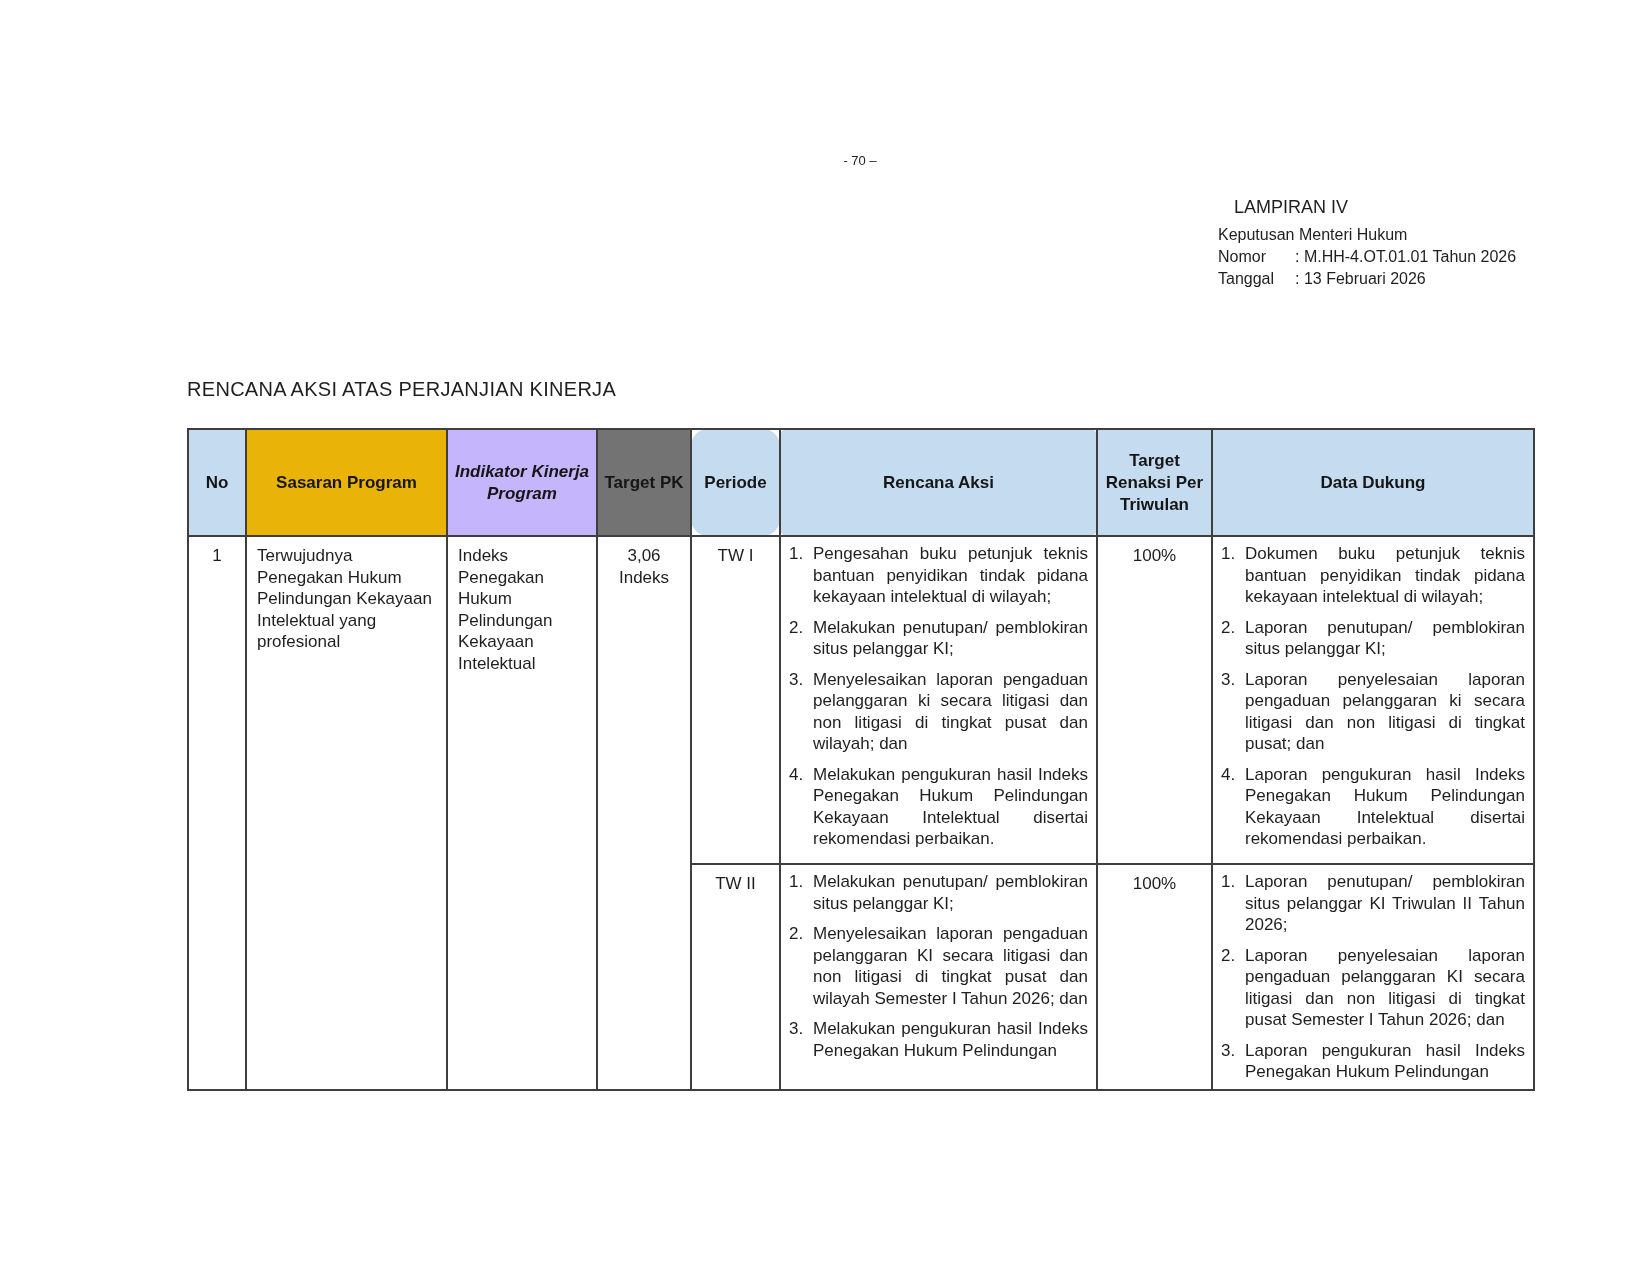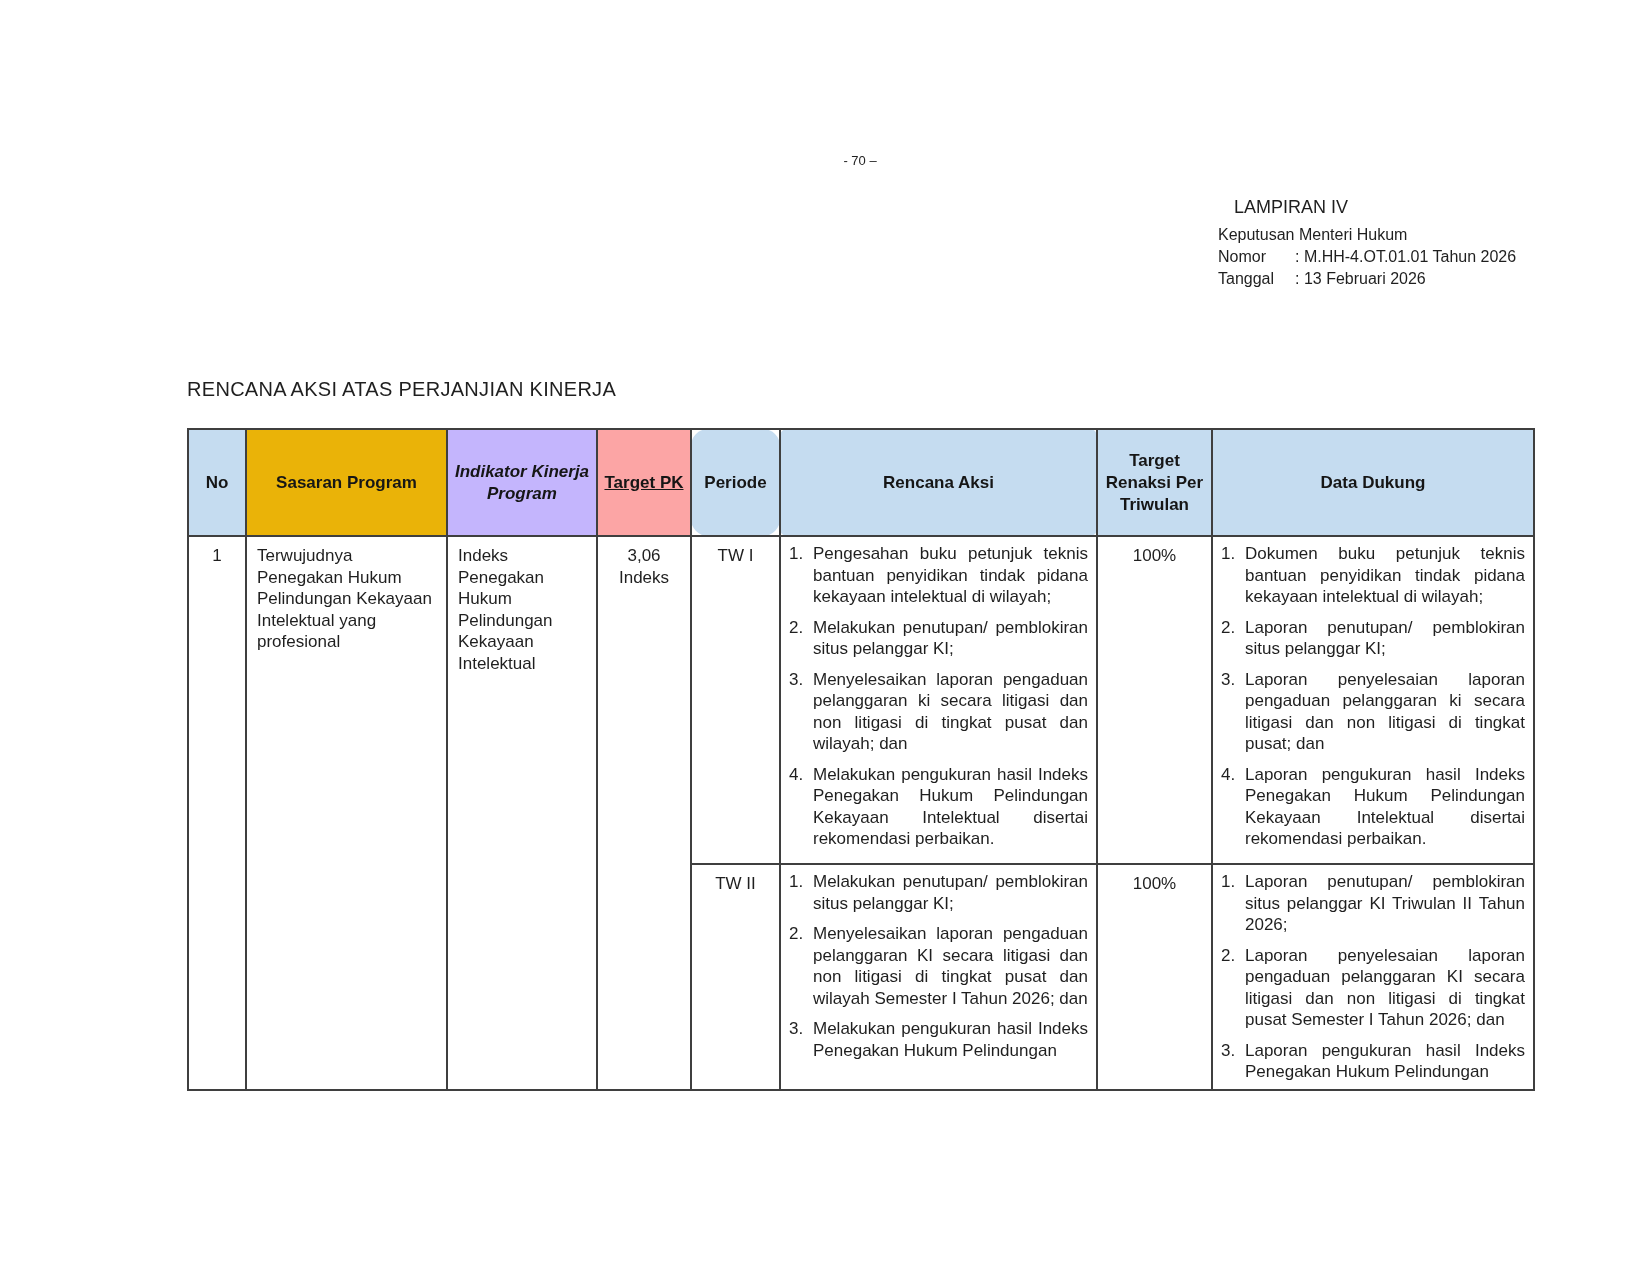--- a/index.html
+++ b/index.html
@@ -104,21 +104,21 @@
       <col style="width:89px">
         <col style="width:317px">
         <col style="width:115px">
         <col style="width:322px">
     </colgroup>
     <thead>
       <tr>
         <th style="background-color: rgb(197, 220, 240);">No</th>
         <th style="background-color: #eab308;">Sasaran Program</th>
         <th style="background-color: #c4b5fd; font-style: italic;">Indikator Kinerja Program</th>
-        <th style="background-color: #fca5a5; text-decoration: underline;">Target PK</th>
+        <th style="background-color: #737373;">Target PK</th>
         <th style="background-color: rgb(197, 220, 240); border-radius: 17px;">Periode</th>
         <th style="background-color: rgb(197, 220, 240); border-radius: 7px;">Rencana Aksi</th>
         <th style="background-color: rgb(197, 220, 240);">Target Renaksi Per Triwulan</th>
         <th style="background-color: rgb(197, 220, 240);">Data Dukung</th>
       </tr>
     </thead>
     <tbody>
       <tr class="row-tw1">
         <td rowspan="2" class="center">1</td>
         <td rowspan="2">Terwujudnya Penegakan Hukum Pelindungan Kekayaan Intelektual yang profesional</td>

